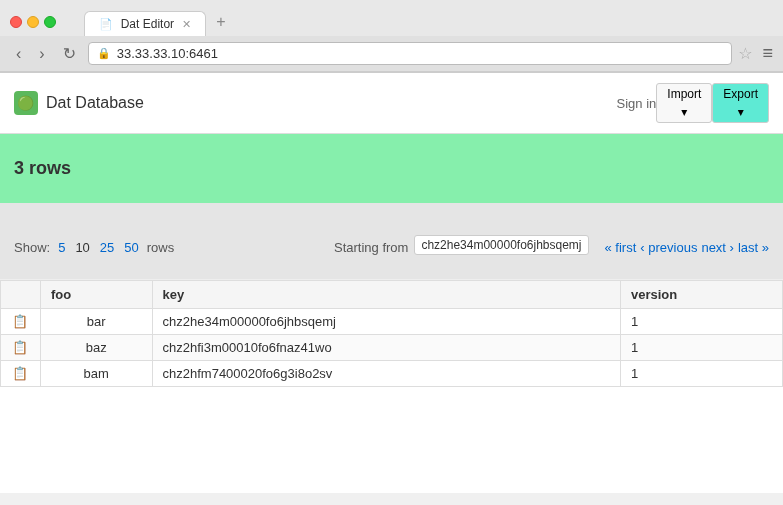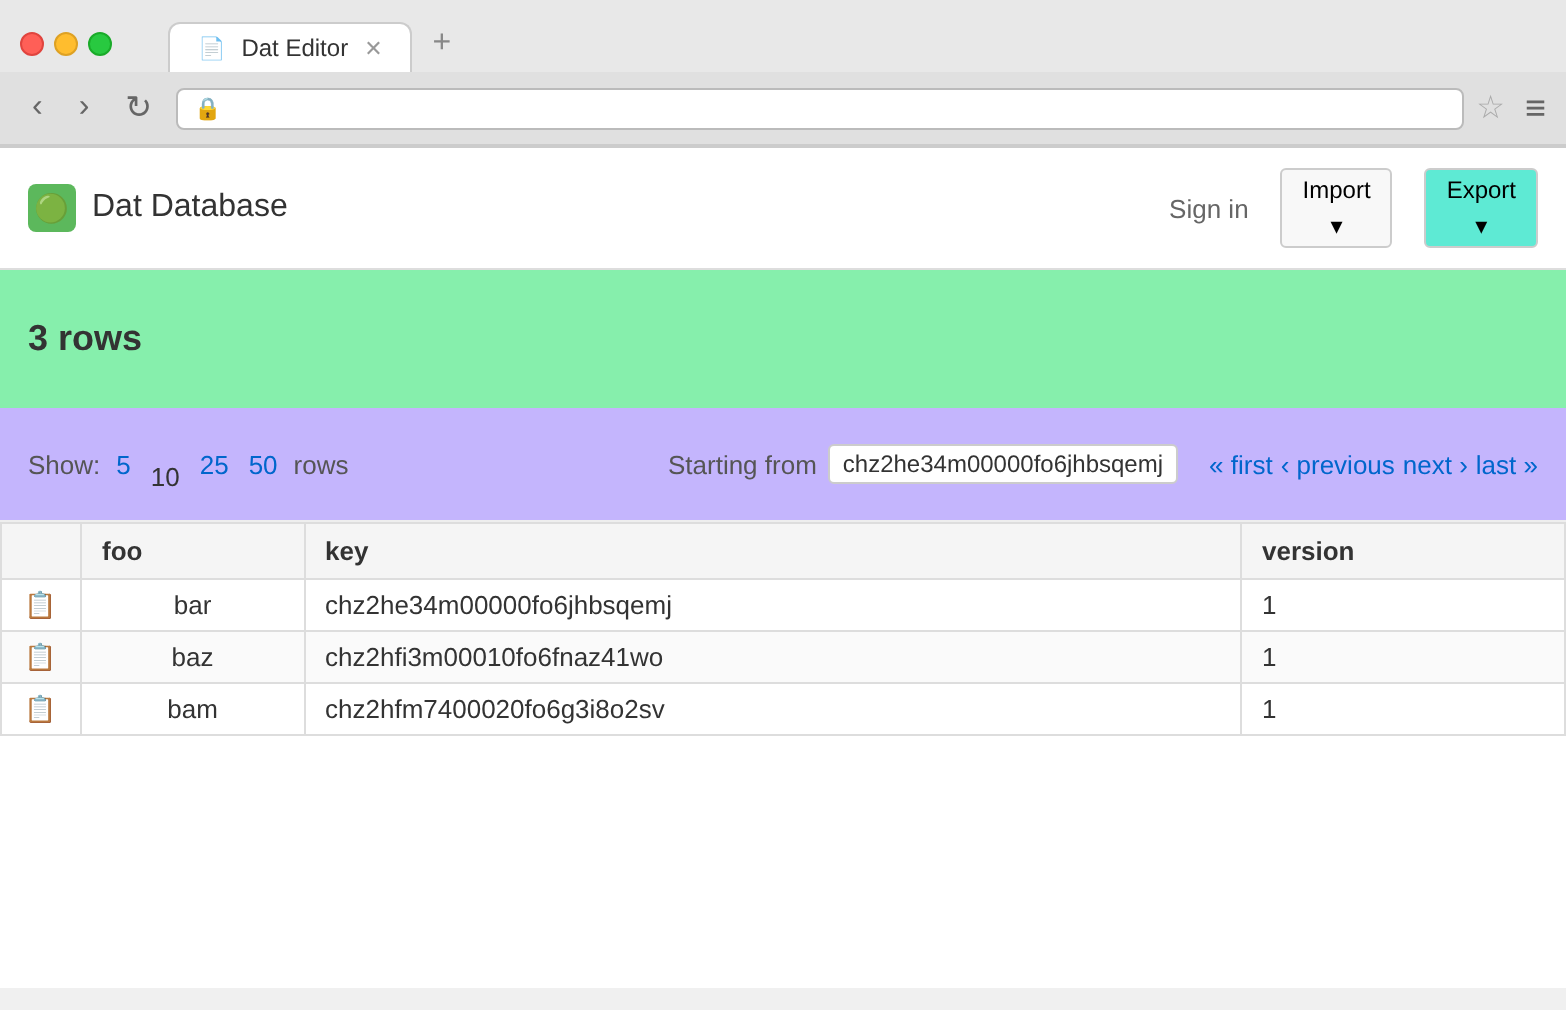--- a/index.html
+++ b/index.html
@@ -27,32 +27,32 @@
     .star-btn { color: #aaa; font-size: 16px; cursor: pointer; }
     .menu-btn { color: #666; font-size: 18px; cursor: pointer; margin-left: 4px; }
 
     
     .page { background: white; min-height: 420px; }
 
     
     .app-header { display: flex; align-items: center; justify-content: space-between; padding: 10px 14px; border-bottom: 1px solid #ddd; }
     .app-logo { display: flex; align-items: center; gap: 8px; font-size: 16px; font-weight: 500; color: #333; }
     .logo-icon { width: 24px; height: 24px; background: #5cb85c; border-radius: 4px; display: flex; align-items: center; justify-content: center; color: white; font-size: 14px; }
-    .header-actions { display: flex; align-items: center; gap: 16px; }
+    .header-actions { display: flex; align-items: center; gap: 0; }
     .sign-in-link { color: #666; text-decoration: none; font-size: 13px; }
     .btn { border: 1px solid #ccc; border-radius: 3px; padding: 3px 10px; font-size: 12px; cursor: pointer; background: #f8f8f8; display: inline-flex; align-items: center; gap: 4px; flex-direction: column; }
     .btn-import { background: #f8f8f8; }
     .btn-export { background: #5eead4; }
 
     
     .row-banner { background: #86efac; padding: 24px 14px; }
     .row-count { font-size: 18px; font-weight: bold; color: #333; }
 
     
-    .controls-bar { display: flex; align-items: center; padding: 14px 14px; gap: 6px; border-bottom: 1px solid #eee; background: #c4b5fd; }
+    .controls-bar { display: flex; align-items: flex-end; padding: 24px 14px; gap: 6px; border-bottom: 1px solid #eee; background: #e5e5e5; }
     .show-label { color: #555; }
     .row-count-option { color: #0066cc; text-decoration: none; cursor: pointer; padding: 0 2px; }
     .row-count-option.active { font-weight: normal; color: #333; text-decoration: none; margin-top: 13px; }
     .rows-label { color: #555; margin-right: 12px; }
     .starting-from { color: #555; margin-left: auto; }
     .starting-key { border: 1px solid #ccc; padding: 2px 6px; border-radius: 3px; background: white; font-size: 12px; color: #333; }
     .pagination { display: flex; gap: 4px; margin-left: 10px; }
     .page-link { color: #0066cc; text-decoration: none; cursor: pointer; font-size: 13px; }
 
     
@@ -84,20 +84,21 @@
       </div>
       <button class="tab-new">+</button>
     </div>
   </div>
   <div class="nav-bar">
     <button class="nav-btn">‹</button>
     <button class="nav-btn">›</button>
     <button class="nav-btn">↻</button>
     <div class="address-bar">
       <span class="address-icon">🔒</span>
+      <span class="address-text">33.33.33.10:6461</span>
     </div>
     <span class="star-btn">☆</span>
     <span class="menu-btn">≡</span>
   </div>
 </div>
 
 <div class="page">
 
   <div class="app-header">
     <div class="app-logo">

